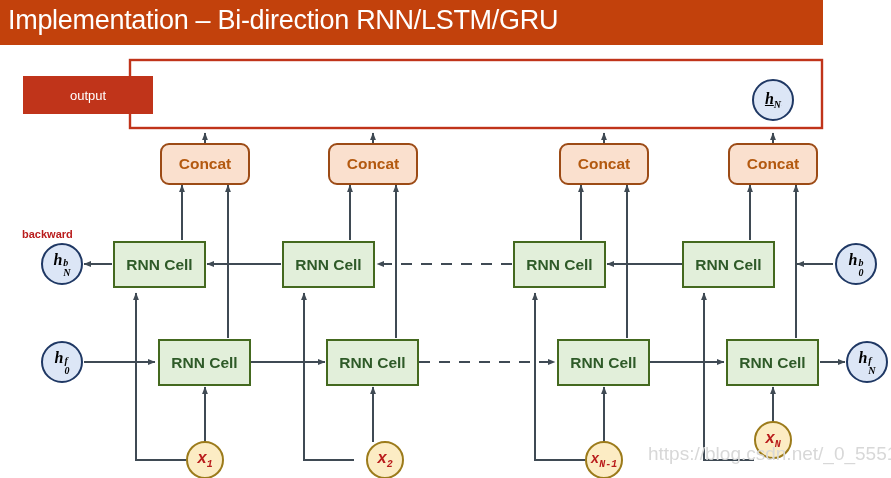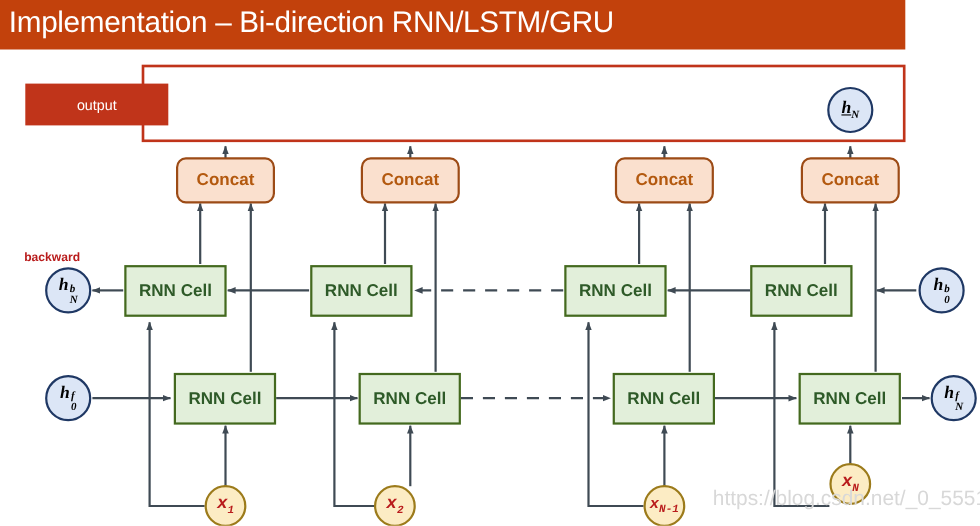--- a/index.html
+++ b/index.html
@@ -287,21 +287,21 @@
   <div class="hnode" style="left:846px; top:296px;">
     <span><i>h</i><span class="supsub">
           <span class="sup">f</span>
           <span class="sb">N</span>
         </span></span>
   </div>
 
   <div class="xnode" style="left:186px; top:396px;">
     <span><i>x</i><sub>1</sub></span>
   </div>
-  <div class="xnode" style="left:340px; top:396px;">
+  <div class="xnode" style="left:366px; top:396px;">
     <span><i>x</i><sub>2</sub></span>
   </div>
   <div class="xnode" style="left:585px; top:396px;">
     <span style="font-size:14px;text-align:right;"><i>x</i><sub>N-1</sub></span>
   </div>
   <div class="xnode" style="left:754px; top:376px;">
     <span><i>x</i><sub>N</sub></span>
   </div>
 
   <div id="watermark">https://blog.csdn.net/_0_55519533</div>

